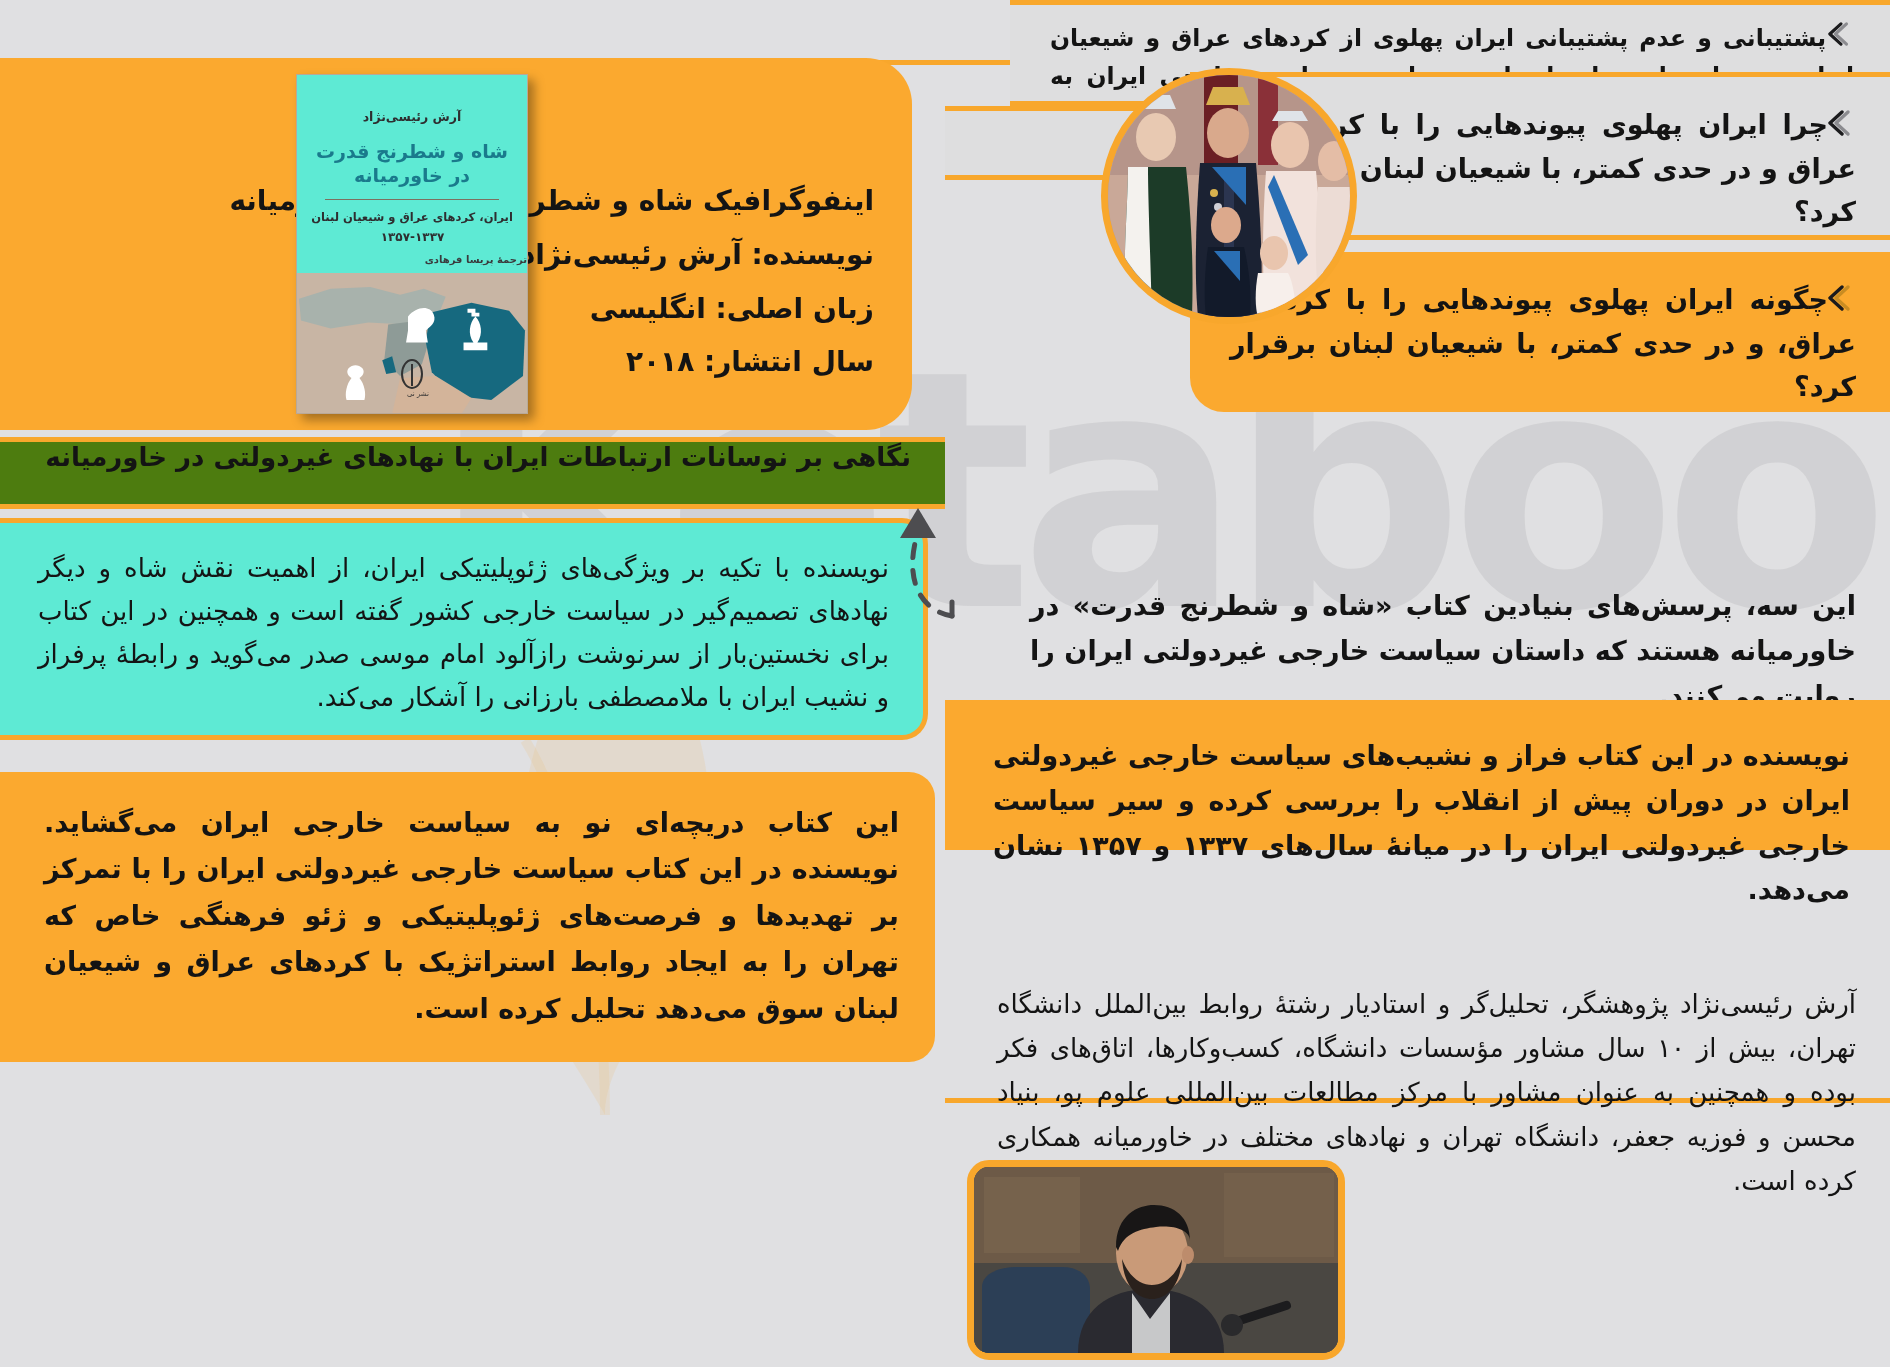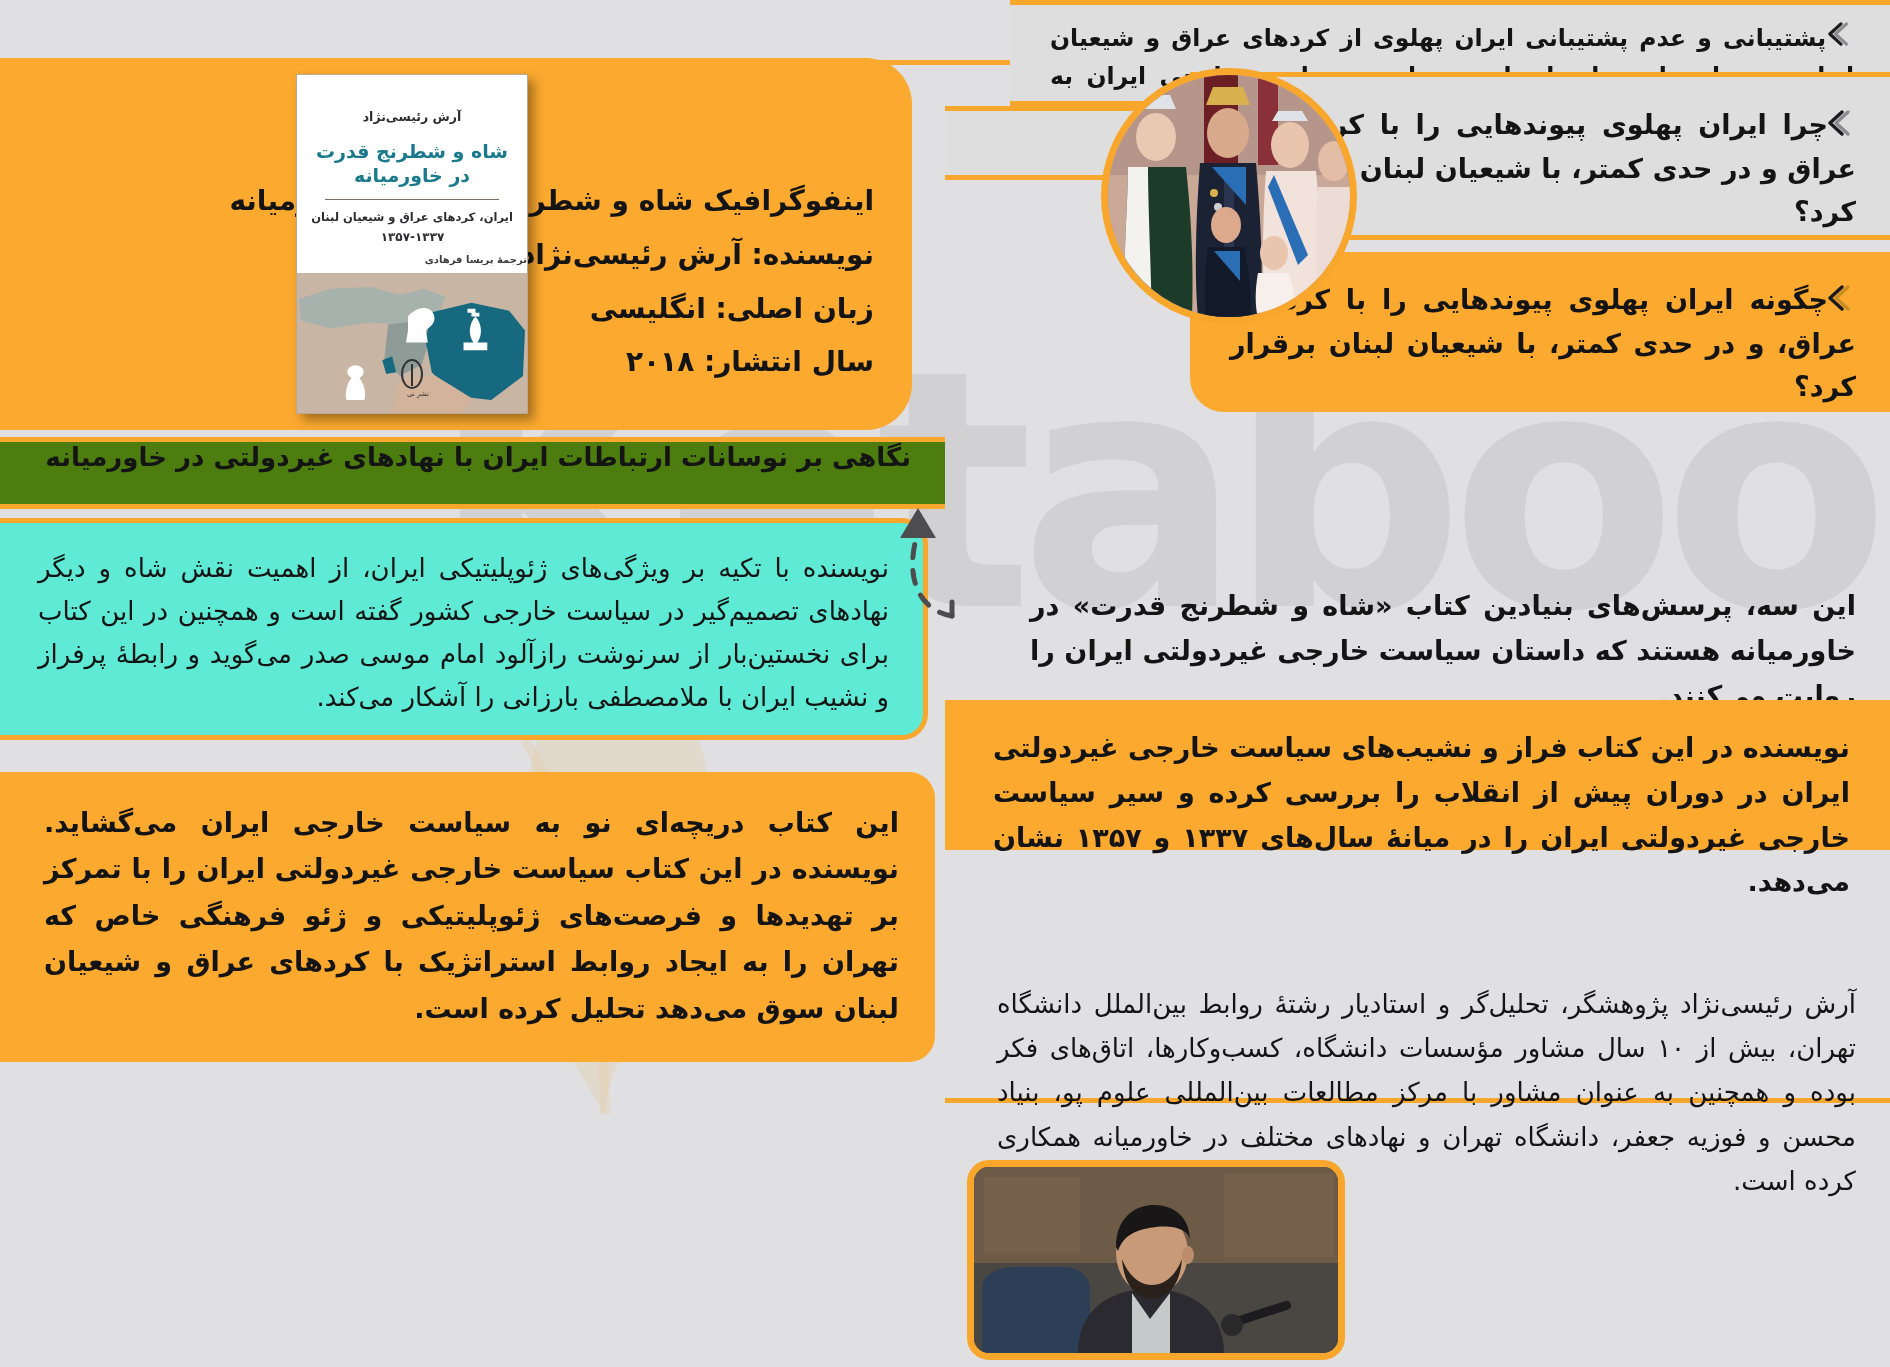--- a/index.html
+++ b/index.html
@@ -154,21 +154,21 @@
 
   
   #hl-left {
     right: 0;
     top: 700px;
     width: 945px;
     height: 150px;
     padding: 26px 40px 26px 48px;
     background: #fba92f;
   }
-  #hl-left .q-text { font-size: 27px; line-height: 1.66; font-weight: 700; }
+  #hl-left .q-text { font-size: 27px; line-height: 1.66; font-weight: 700; margin-top: 8px; }
 
   
   #about-band {
     right: 0;
     top: 872px;
     width: 945px;
     height: 74px;
     background: #dededf;
     border-top: 5px solid #f8a72c;
     border-bottom: 5px solid #f8a72c;
@@ -321,21 +321,21 @@
     border-radius: 22px;
   }
 
   
   #book {
     position: absolute;
     left: 296px;
     top: 74px;
     width: 232px;
     height: 340px;
-    background: #ffffff;
+    background: #5eead4;
     box-shadow: 6px 6px 10px rgba(0,0,0,.35);
     z-index: 6;
     overflow: hidden;
     border: 1px solid #b9a897;
   }
   #book .bk-author {
     position:absolute; left:0; right:0; top:34px;
     text-align:center; font-size:12.5px; font-weight:700;
     color:#2e2e30; direction: rtl;
   }

